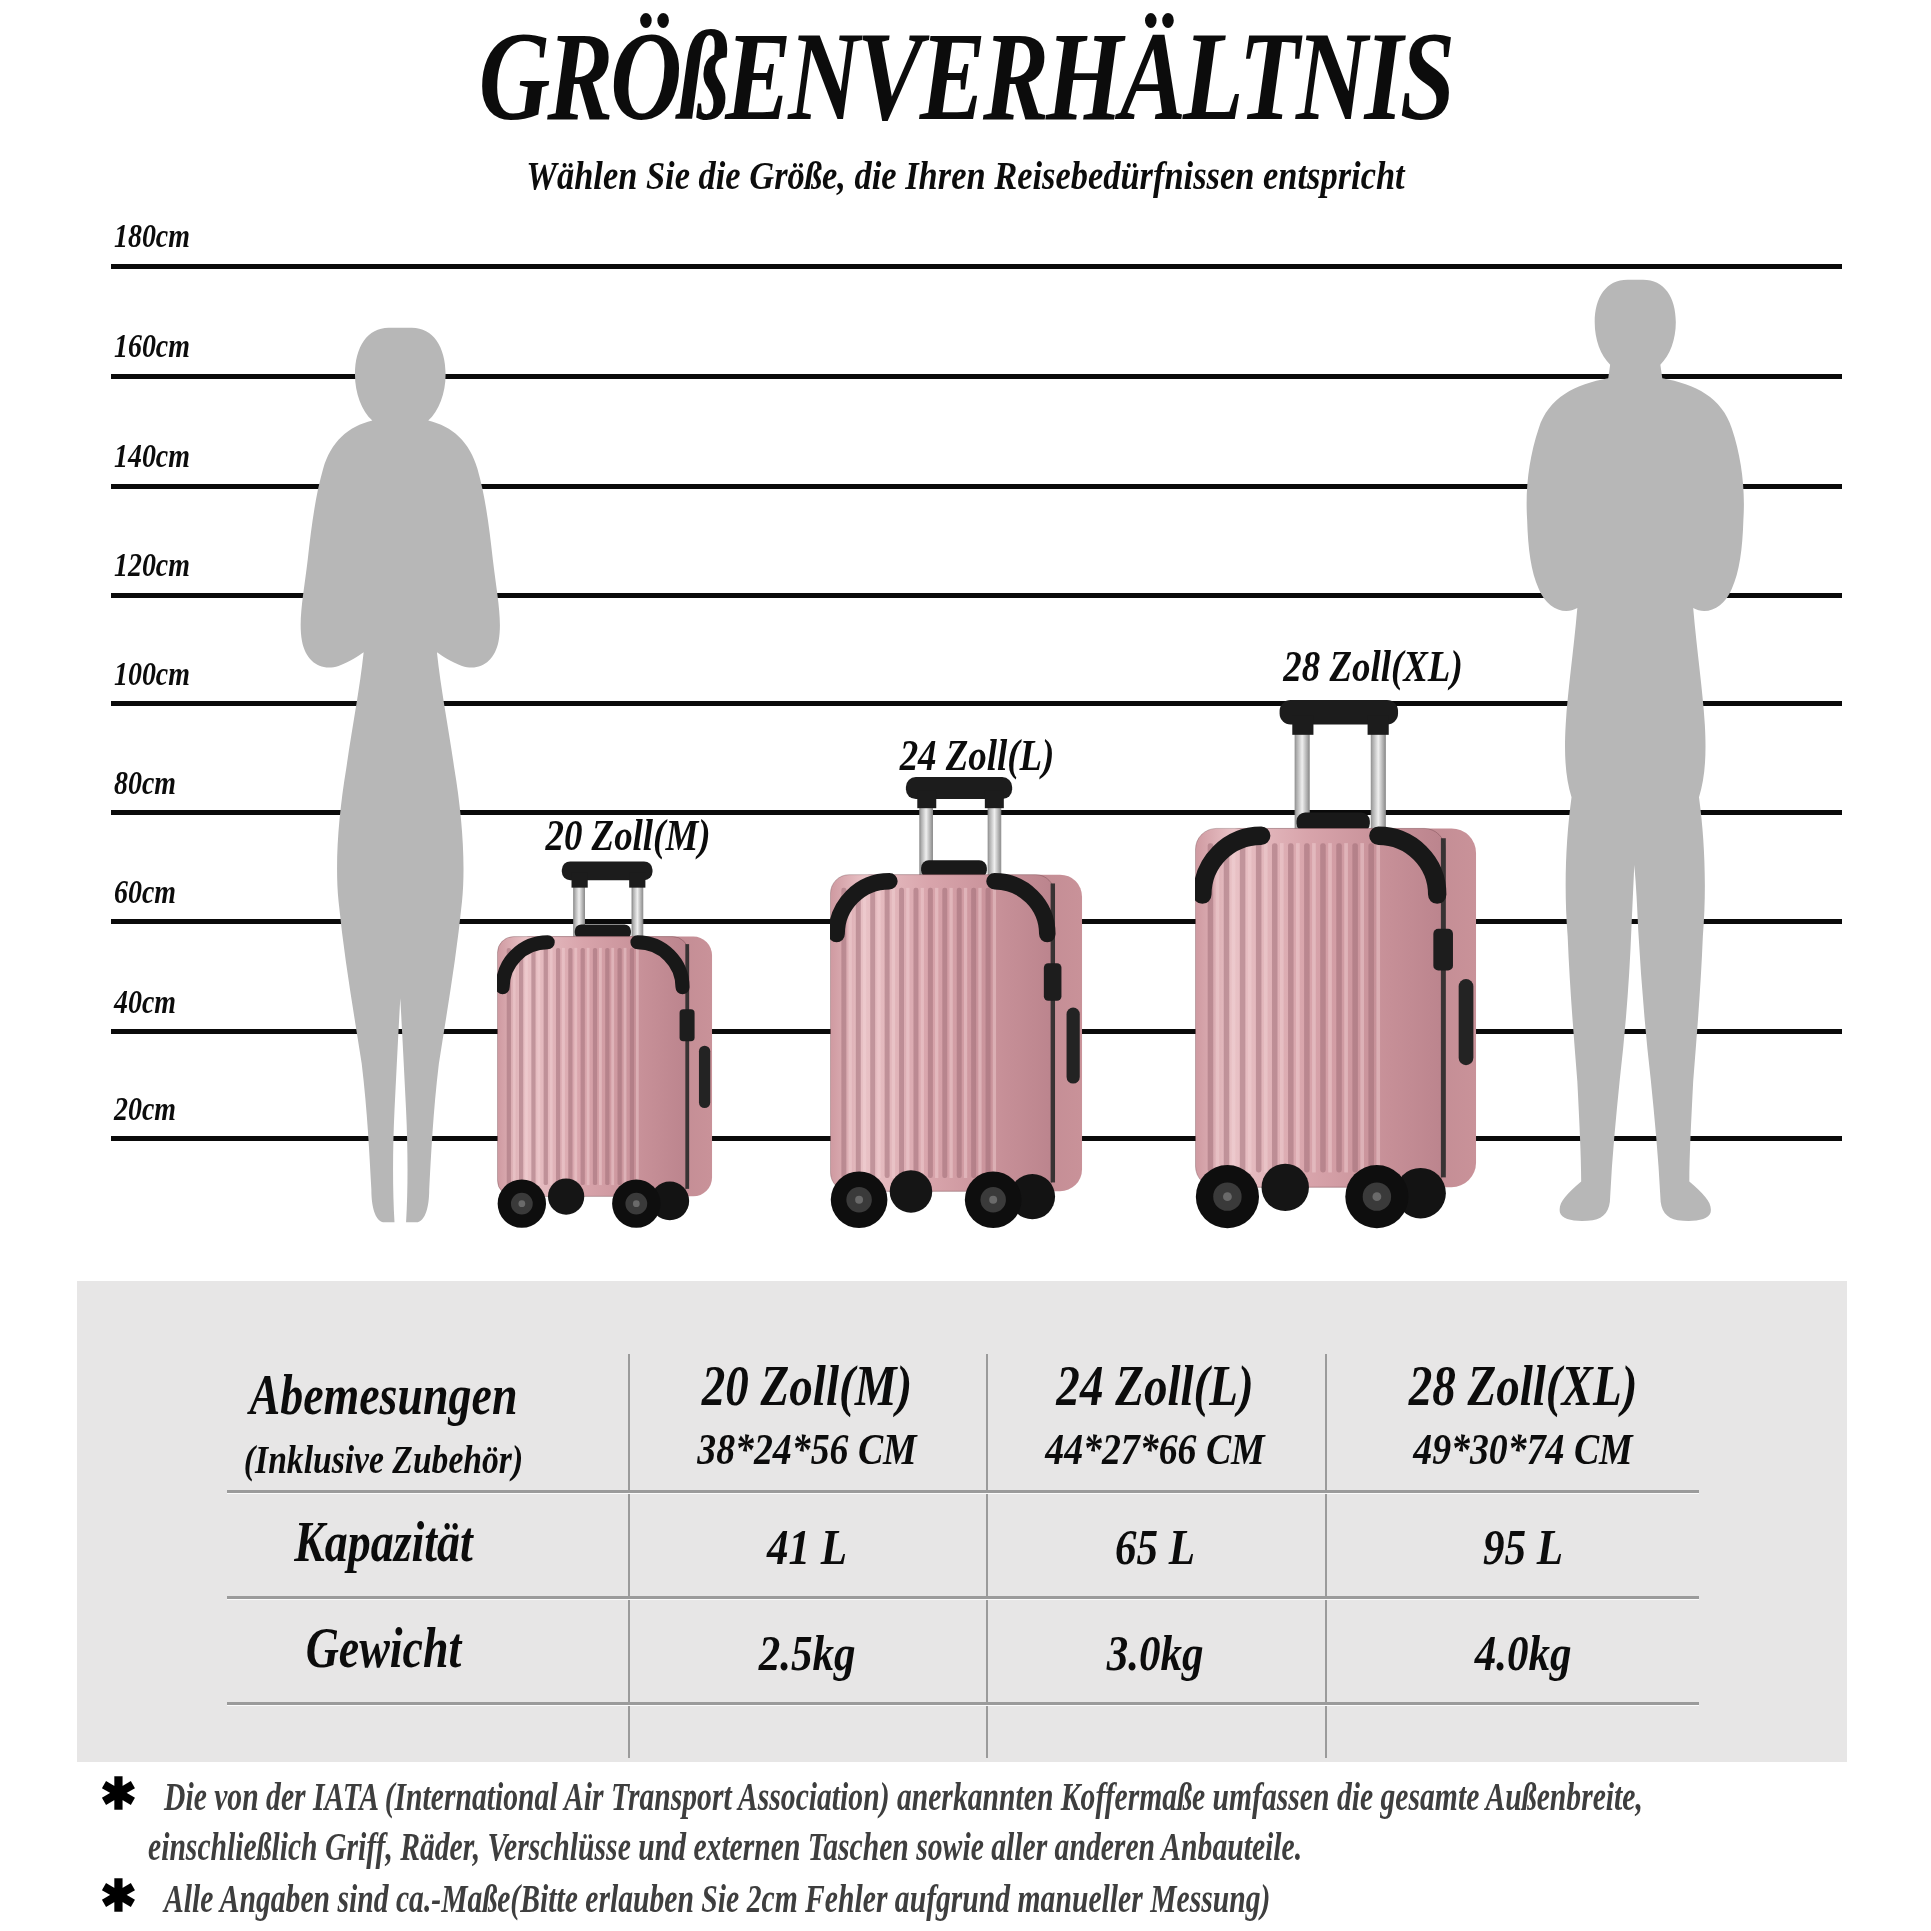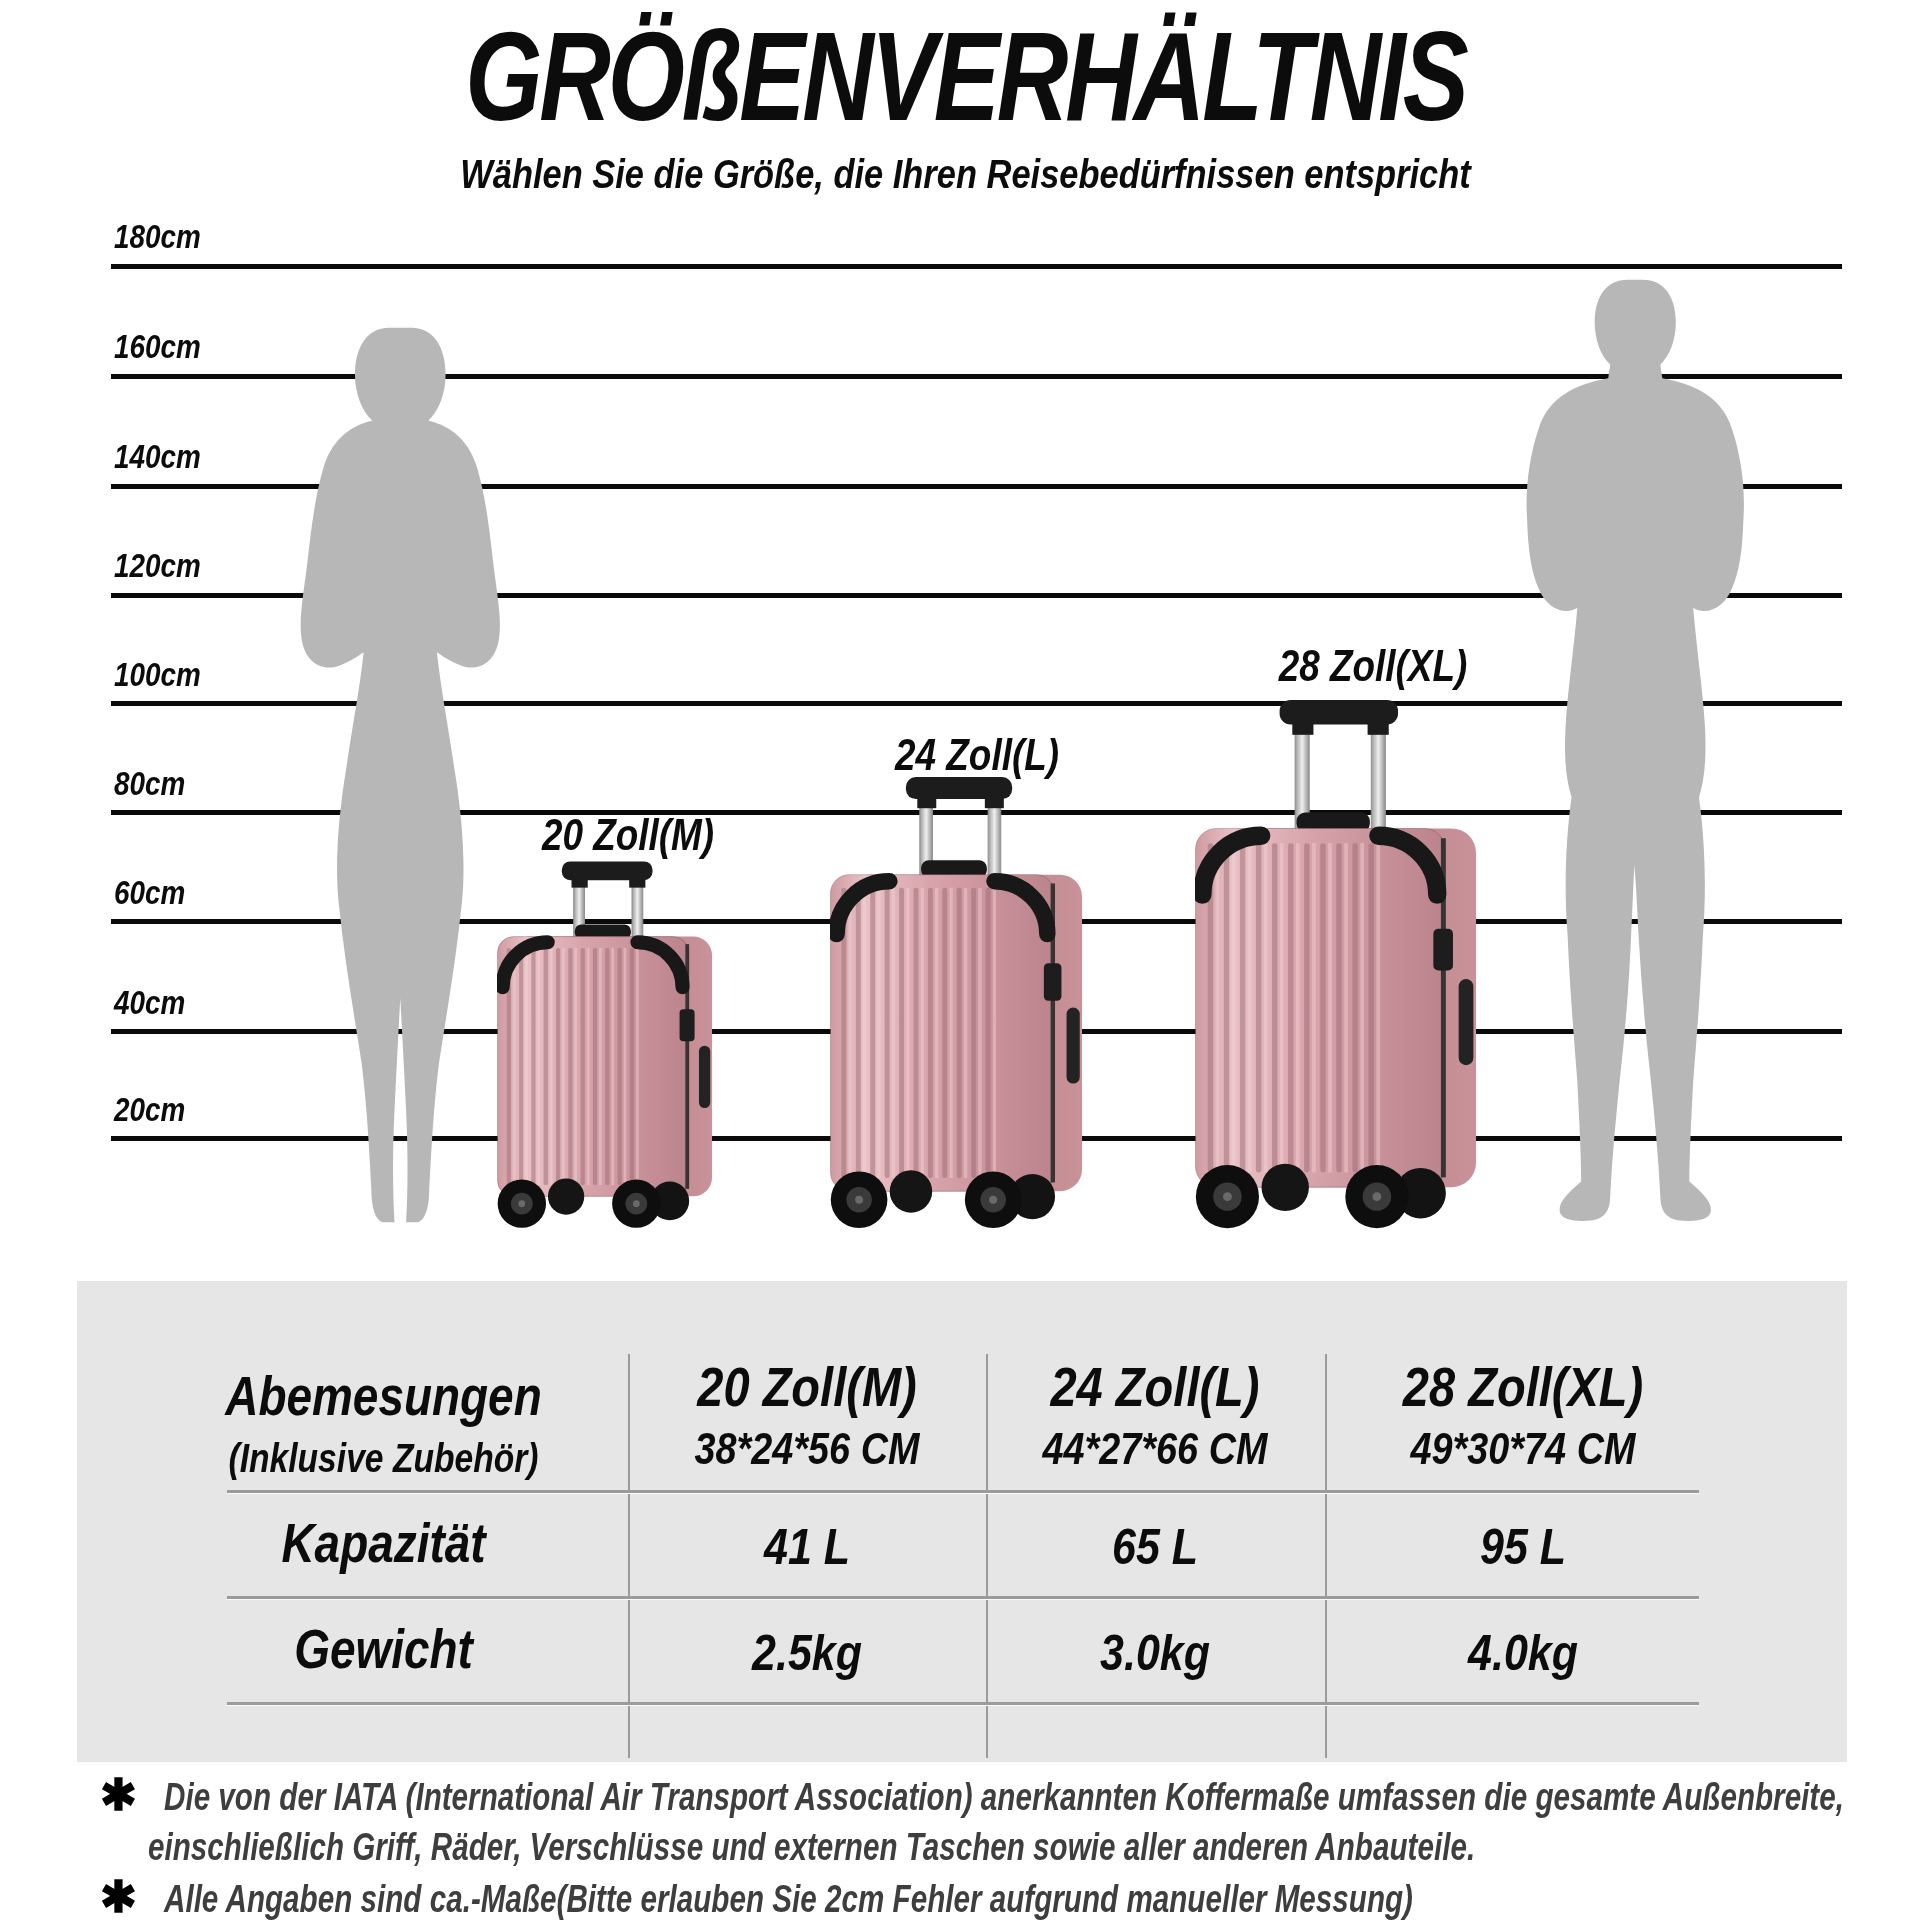--- a/index.html
+++ b/index.html
@@ -1,17 +1,17 @@
 <!DOCTYPE html>
 <html><head>
 <meta charset="utf-8">
 <style>
   html,body{margin:0;padding:0;background:#fff;}
   #canvas{position:relative;width:1931px;height:1931px;background:#ffffff;overflow:hidden;
-          font-family:Liberation Sans, sans-serif;color:#0c0c0c;}
+          font-family:Liberation Serif, serif;color:#0c0c0c;}
   
   .page-title{position:absolute;left:0;top:9.7px;width:1931px;text-align:center;
     font-style:italic;font-weight:bold;font-size:127px;letter-spacing:-3.9px;line-height:1.05;
     transform:scaleX(.78);white-space:nowrap;}
   .page-subtitle{position:absolute;left:0;top:151px;width:1931px;text-align:center;
     font-style:italic;font-weight:bold;font-size:41px;transform:scaleX(.84);white-space:nowrap;}
   
   .scale-line{position:absolute;height:4.8px;background:#0a0a0a;}
   .scale-label{position:absolute;font-style:italic;font-weight:bold;font-size:34px;
     transform:scaleX(.82);transform-origin:left bottom;white-space:nowrap;}

